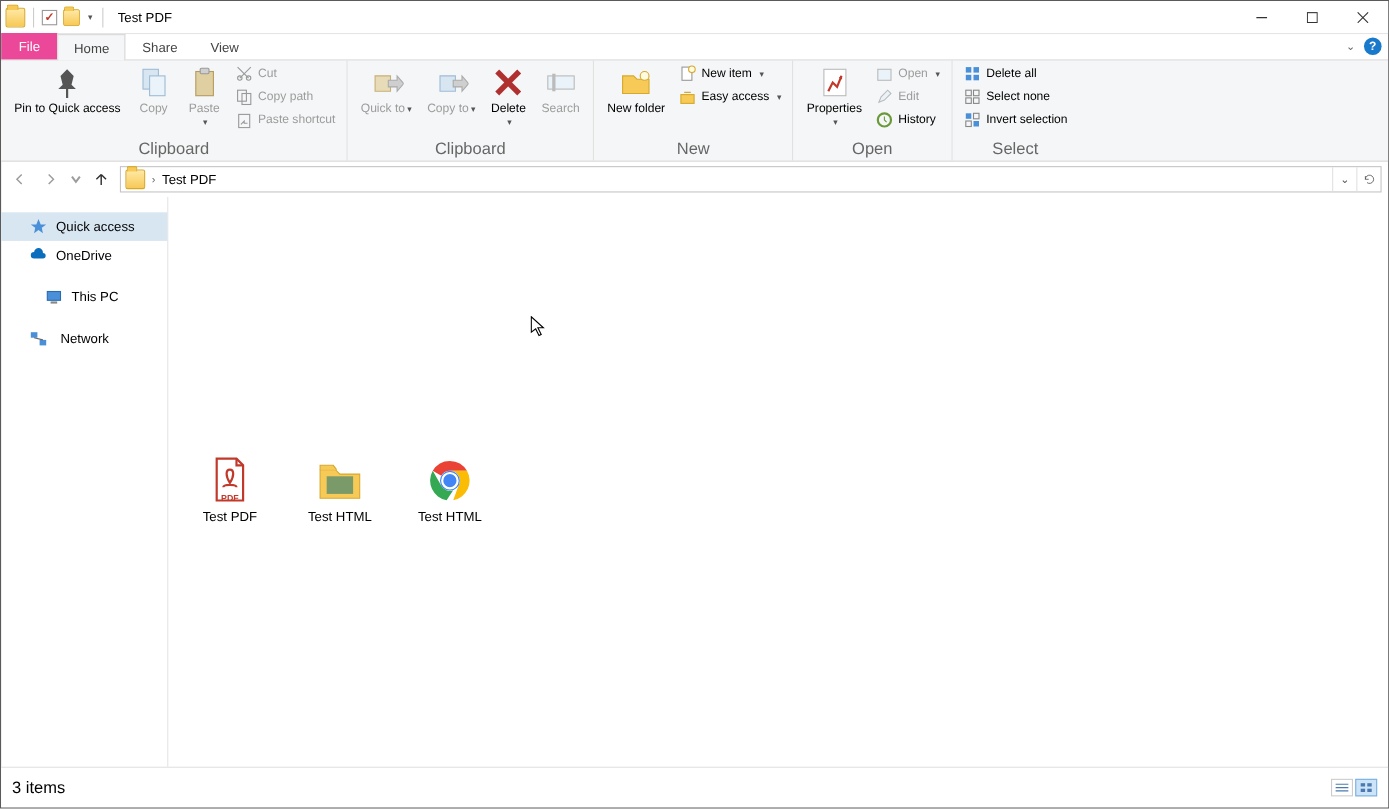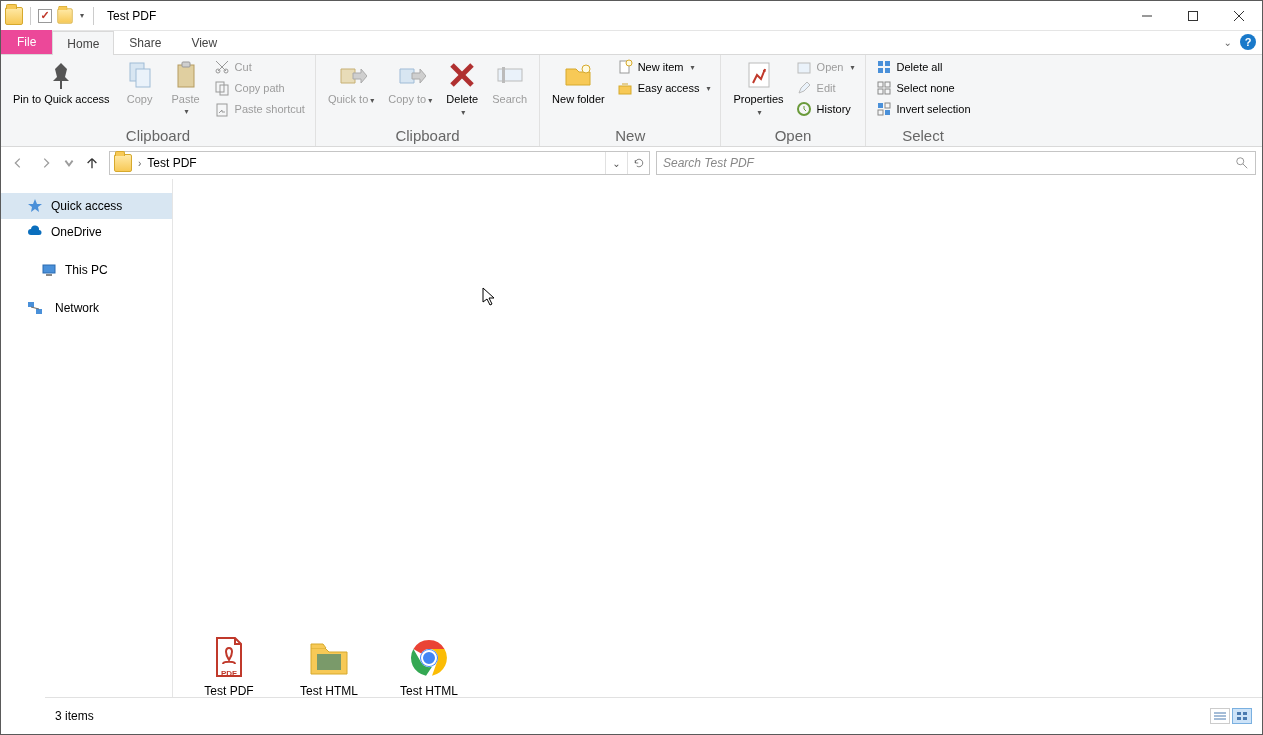--- a/index.html
+++ b/index.html
@@ -56,31 +56,31 @@
 .addr .sep{color:#666;font-size:10px;padding:0 2px;}
 .addr .tail{display:flex;margin-left:auto;}
 .addr .tailbtn{width:22px;height:22px;display:flex;align-items:center;justify-content:center;border-left:1px solid #e1e1e1;color:#555;font-size:10px;}
 .search { width:600px; height:24px; border:1px solid #c5c5c5; display:flex; align-items:center; padding:0 6px; color:#777;}
 .search input{border:none;outline:none;flex:1;font-size:12px;color:#333;font-style:italic;}
 .search input::placeholder{color:#888;font-style:italic;}
 .search .sic{width:14px;height:14px;}
 
 
 .main { display:flex; height:calc(735px - 30px - 24px - 92px - 32px - 24px); }
-.navpane { width:172px; border-right:1px solid #e5e5e5; padding-top:14px;}
+.navpane { width:152px; border-right:1px solid #e5e5e5; padding-top:14px;}
 .navitem { display:flex; align-items:center; gap:8px; padding:5px 10px 5px 26px; font-size:12px;}
 .navitem.sel { background:#d8e6f2;}
 .navitem .nic{width:16px;height:16px;display:flex;align-items:center;justify-content:center;}
-.content { flex:1; padding:14px 20px; display:flex; gap:28px; align-items:flex-end;}
+.content { flex:1; padding:14px 20px; display:flex; gap:28px; align-items:center;}
 .fileitem { display:flex; flex-direction:column; align-items:center; width:72px; gap:4px;}
 .fileitem .ficon{width:44px;height:44px;display:flex;align-items:center;justify-content:center;}
 .fileitem .flabel{font-size:12px;text-align:center;}
 
 
-.status { position:absolute; bottom:0; left:0; right:0; height:24px; border-top:1px solid #e1e1e1; display:flex; align-items:center; padding:18px 10px; font-size:12px; background:#fff;margin-left:44px;}
+.status { position:absolute; bottom:0; left:0; right:0; height:24px; border-top:1px solid #e1e1e1; display:flex; align-items:center; padding:18px 10px; font-size:15px; background:#fff;}
 .status .viewbtns{margin-left:auto;display:flex;gap:2px;}
 .status .vb{width:20px;height:16px;border:1px solid #ccc;display:flex;align-items:center;justify-content:center;}
 .status .vb.active{background:#cde3f8;border-color:#7ab0e0;}
 
 
 .cursor { position:absolute; left:481px; top:286px; pointer-events:none;}
 </style>
 </head>
 <body>
 
@@ -384,27 +384,20 @@
     <div class="tail">
       <div class="tailbtn">⌄</div>
       <div class="tailbtn">
           <svg width="12" height="12" viewBox="0 0 16 16">
             <path d="M3 8 a5 5 0 1 1 2 4" fill="none" stroke="#555"></path>
             <path d="M3 8 L3 4 M3 8 L7 8" stroke="#555"></path>
           </svg>
         </div>
     </div>
   </div>
-  <div class="search">
-    <input placeholder="Search Test PDF" style="">
-    <span class="sic"><svg viewBox="0 0 16 16">
-          <circle cx="6" cy="6" r="4" fill="none" stroke="#888"></circle>
-          <line x1="9" y1="9" x2="14" y2="14" stroke="#888"></line>
-        </svg></span>
-  </div>
 </div>
 
 <div class="main">
   <div class="navpane">
     <div class="navitem sel">
       <span class="nic">
           <svg viewBox="0 0 16 16">
             <path d="M8 1 L10 6 L15 6 L11 9 L12 14 L8 11 L4 14 L5 9 L1 6 L6 6 Z" fill="#4a90d9"></path>
           </svg>
         </span>

